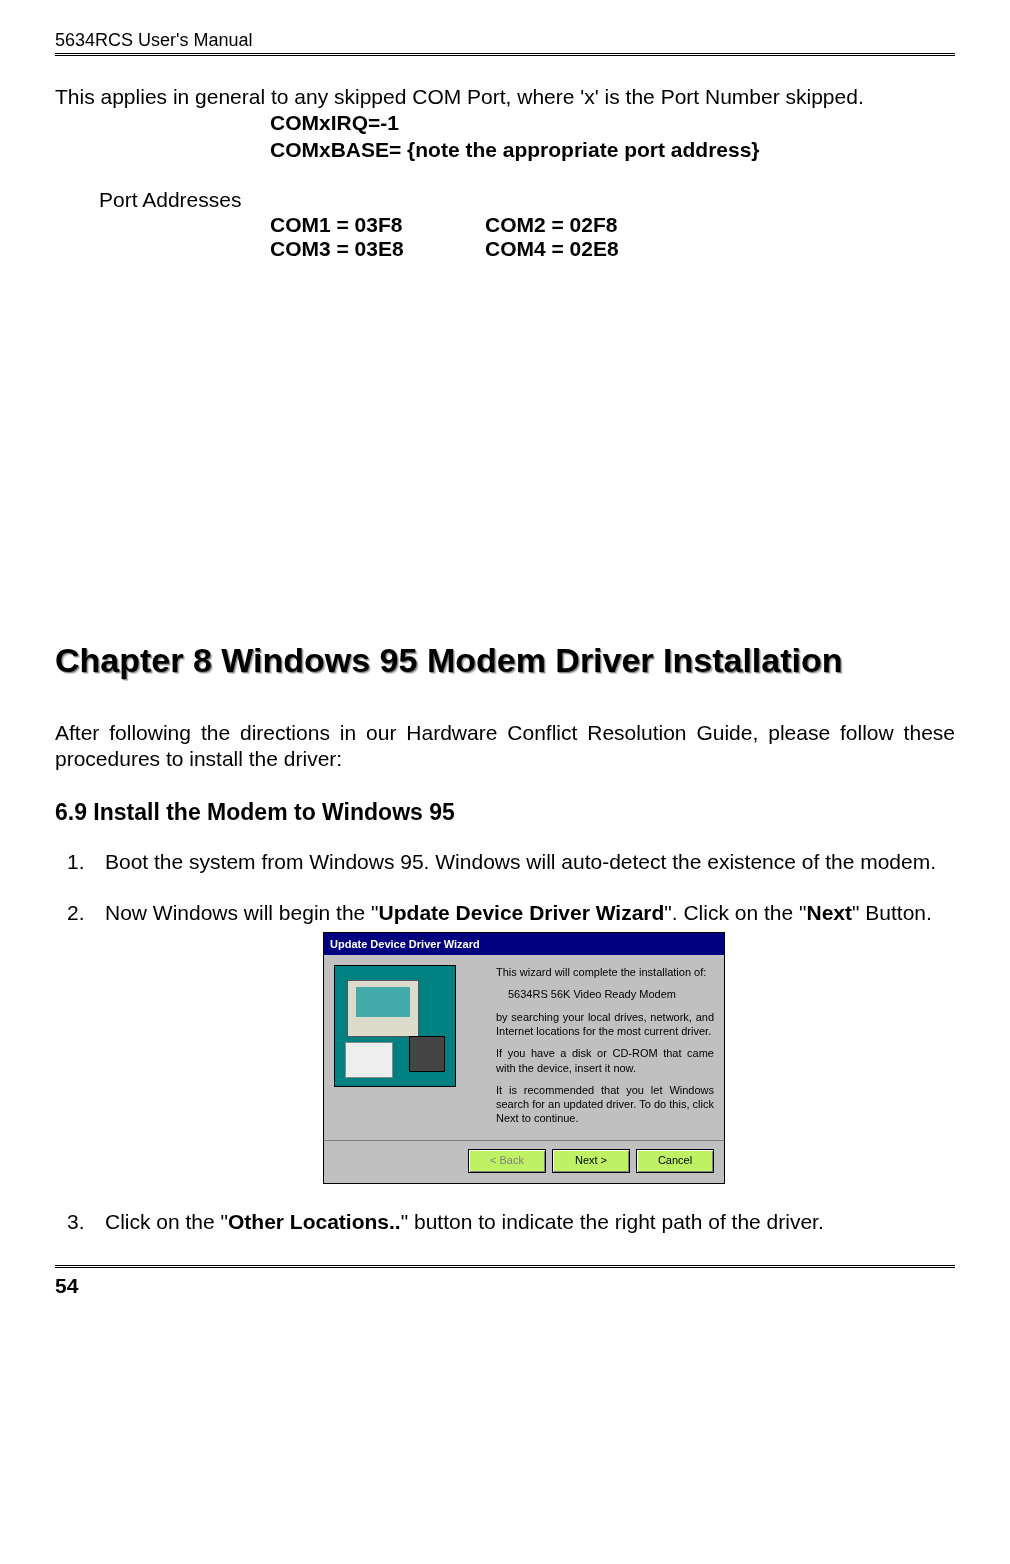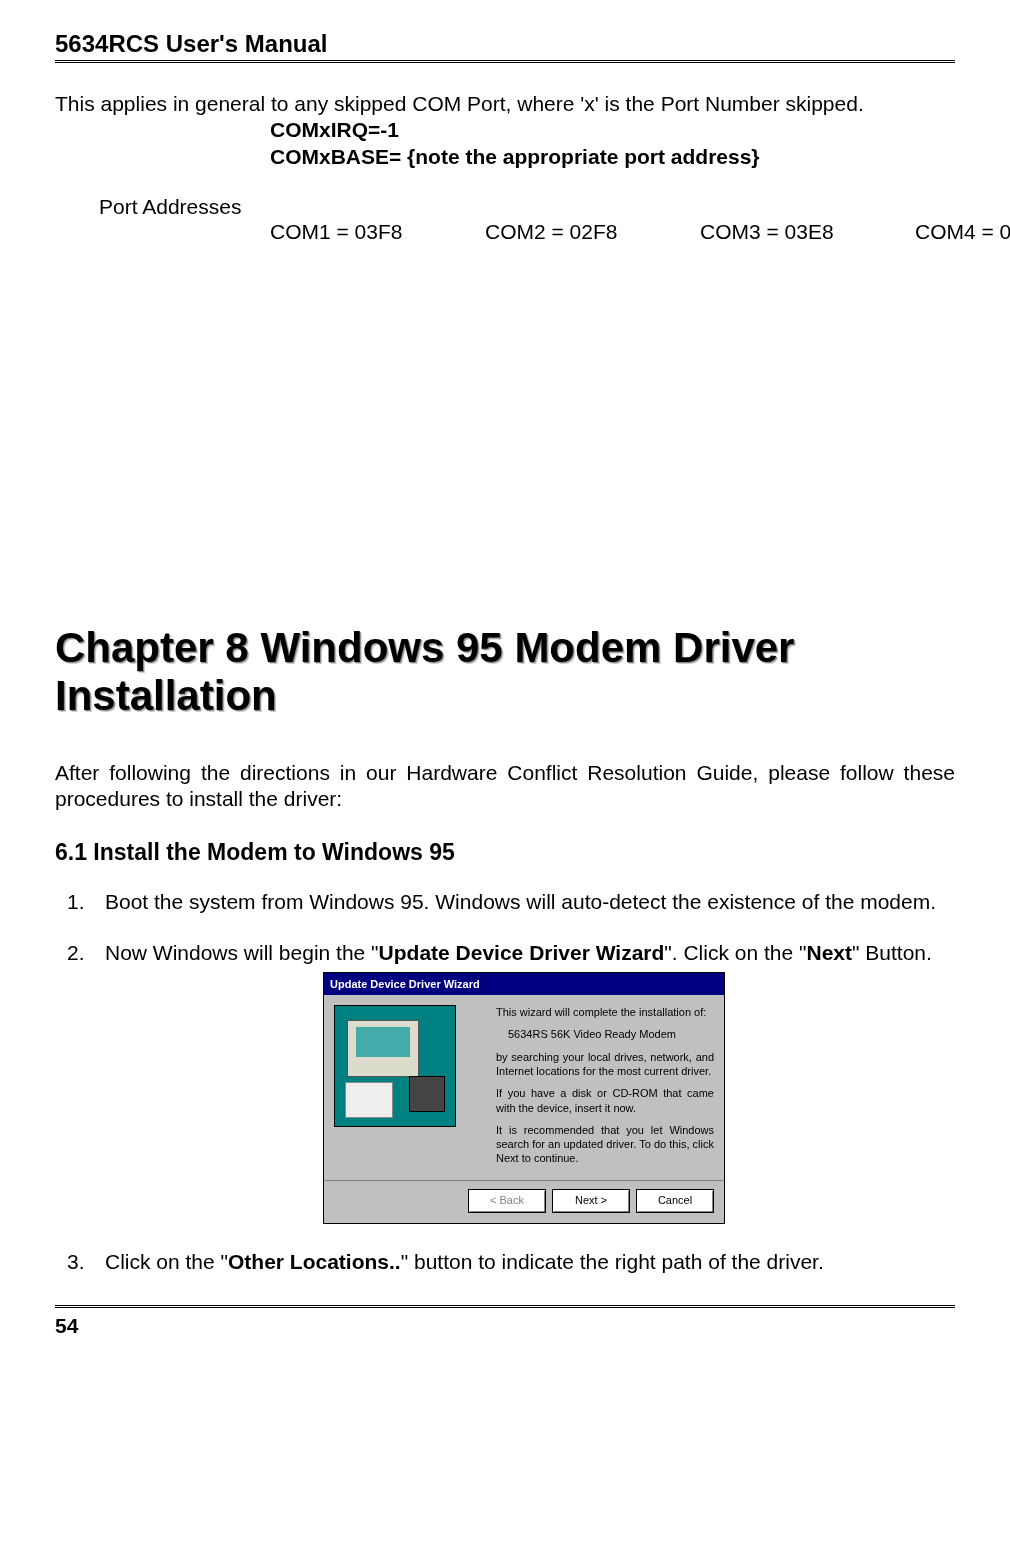--- a/index.html
+++ b/index.html
@@ -13,33 +13,33 @@
   .page {
     padding: 30px 55px 20px 55px;
     box-sizing: border-box;
   }
   .header-row {
     border-bottom: 3px double #000;
     padding-bottom: 2px;
     margin-bottom: 28px;
   }
   .header-title {
-    font-weight: bold;
-    font-size: 24px;
+    font-weight: normal;
+    font-size: 18px;
   }
   .body-text {
     font-size: 21px;
     line-height: 1.25;
   }
   .indent1 {
     padding-left: 215px;
   }
   .gap-med   { margin-top: 24px; margin-left: 44px; }
   .chapter-title {
-    font-size: 42px;
+    font-size: 34px;
     font-weight: bold;
     color: #000;
     text-shadow: 1px 1px 0 #888, 2px 2px 0 #ccc;
     margin-top: 380px;
     margin-bottom: 40px;
   }
   .section-title {
     font-size: 23px;
     font-weight: bold;
     margin-top: 26px;
@@ -61,23 +61,24 @@
     line-height: 1.3;
   }
   ol.steps > li::before {
     content: counter(step) ".";
     position: absolute;
     left: 0;
     top: 0;
   }
   .port-table {
     display: flex;
+    flex-direction: column;
     padding-left: 215px;
     font-size: 21px;
-    font-weight: normal;
+    font-weight: bold;
   }
   .port-row {
     display: flex;
   }
   .port-cell {
     width: 215px;
   }
   .wizard-box {
     width: 400px;
     margin: 6px auto 18px auto;
@@ -148,21 +149,21 @@
   .wizard-buttons {
     border-top: 1px solid #808080;
     padding: 8px 10px 10px 10px;
     display: flex;
     justify-content: flex-end;
     gap: 6px;
   }
   .win-btn {
     width: 76px;
     height: 22px;
-    background: #ffffff;
+    background: #bef264;
     border: 1px solid #000;
     box-shadow: inset 1px 1px 0 #fff, inset -1px -1px 0 #808080;
     font-size: 11px;
     text-align: center;
     line-height: 20px;
   }
   .win-btn.disabled { color: #808080; }
   .footer {
     border-top: 3px double #000;
     margin-top: 30px;
@@ -195,21 +196,21 @@
     <div class="port-row">
       <div class="port-cell">COM3 = 03E8</div>
       <div class="port-cell">COM4 = 02E8</div>
     </div>
   </div>
 
   <div class="chapter-title">Chapter 8 Windows 95 Modem Driver Installation</div>
 
   <div class="body-text justify">After following the directions in our Hardware Conflict Resolution Guide, please follow these procedures to install the driver:</div>
 
-  <div class="section-title">6.1 Install the Modem to Windows 95</div>
+  <div class="section-title">6.9 Install the Modem to Windows 95</div>
 
   <ol class="steps">
     <li>
       <span>Boot the system from Windows 95. Windows will auto-detect the existence of the modem.</span>
     </li>
     <li>
       <span>Now Windows will begin the "</span><span class="bold">Update Device Driver Wizard</span><span>". Click on the "</span><span class="bold">Next</span><span>" Button.</span>
 
       <div class="wizard-box">
         <div class="wizard-titlebar">

